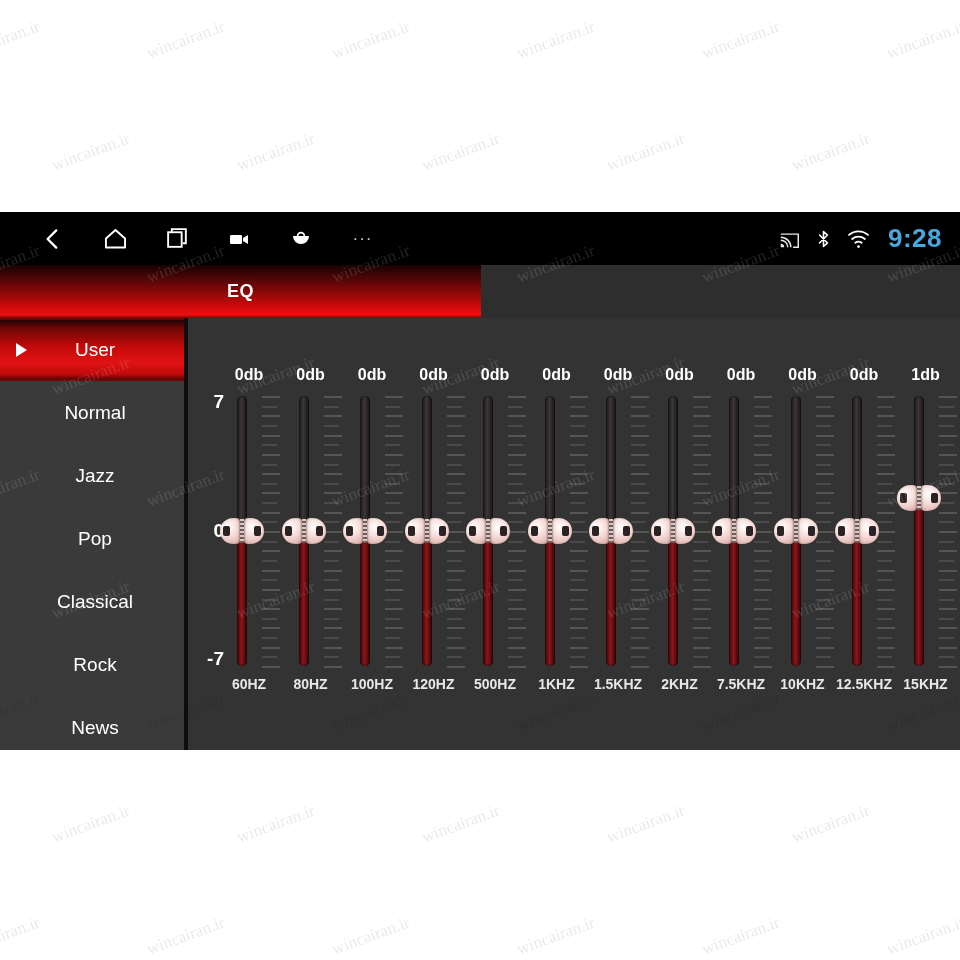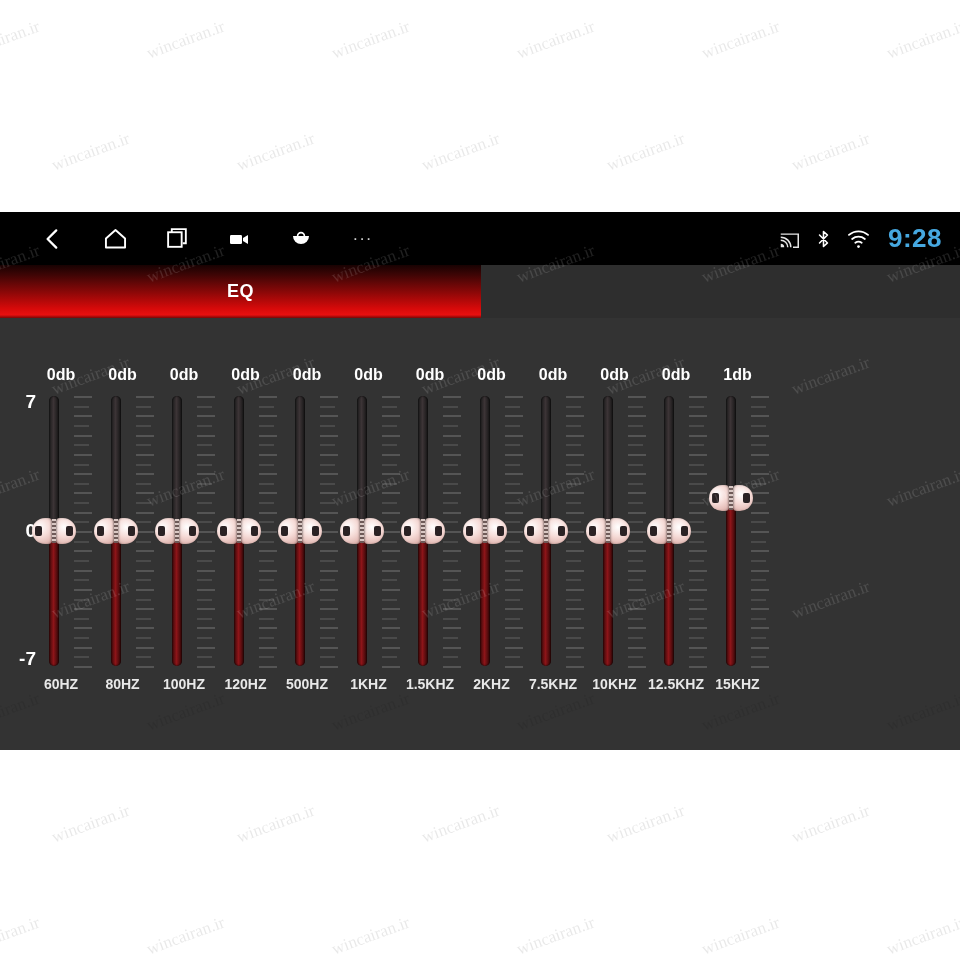--- a/index.html
+++ b/index.html
@@ -271,20 +271,44 @@
   </div>
 
   <div id="tabs">
     <div class="tab" id="tab-eq">
       <span>EQ</span>
     </div>
   </div>
 
   <div id="body">
 
+    <div id="sidebar">
+        <div class="preset sel">
+          <span class="caret"></span>
+          <span class="plabel">User</span>
+        </div>
+        <div class="preset">
+          <span class="plabel">Normal</span>
+        </div>
+        <div class="preset">
+          <span class="plabel">Jazz</span>
+        </div>
+        <div class="preset">
+          <span class="plabel">Pop</span>
+        </div>
+        <div class="preset">
+          <span class="plabel">Classical</span>
+        </div>
+        <div class="preset">
+          <span class="plabel">Rock</span>
+        </div>
+        <div class="preset">
+          <span class="plabel">News</span>
+        </div>
+      </div>
 
     <div id="eqpanel">
       <div class="scaleLbl" style="top:84px">7</div>
       <div class="scaleLbl" style="top:213px">0</div>
       <div class="scaleLbl" style="top:341px">-7</div>
       <div id="bands">
           <div class="band" style="left: 0px;">
             <div class="dbLbl">0db</div>
             <div class="ticks">
               <i class="lg" style="top: 0px;"></i>

